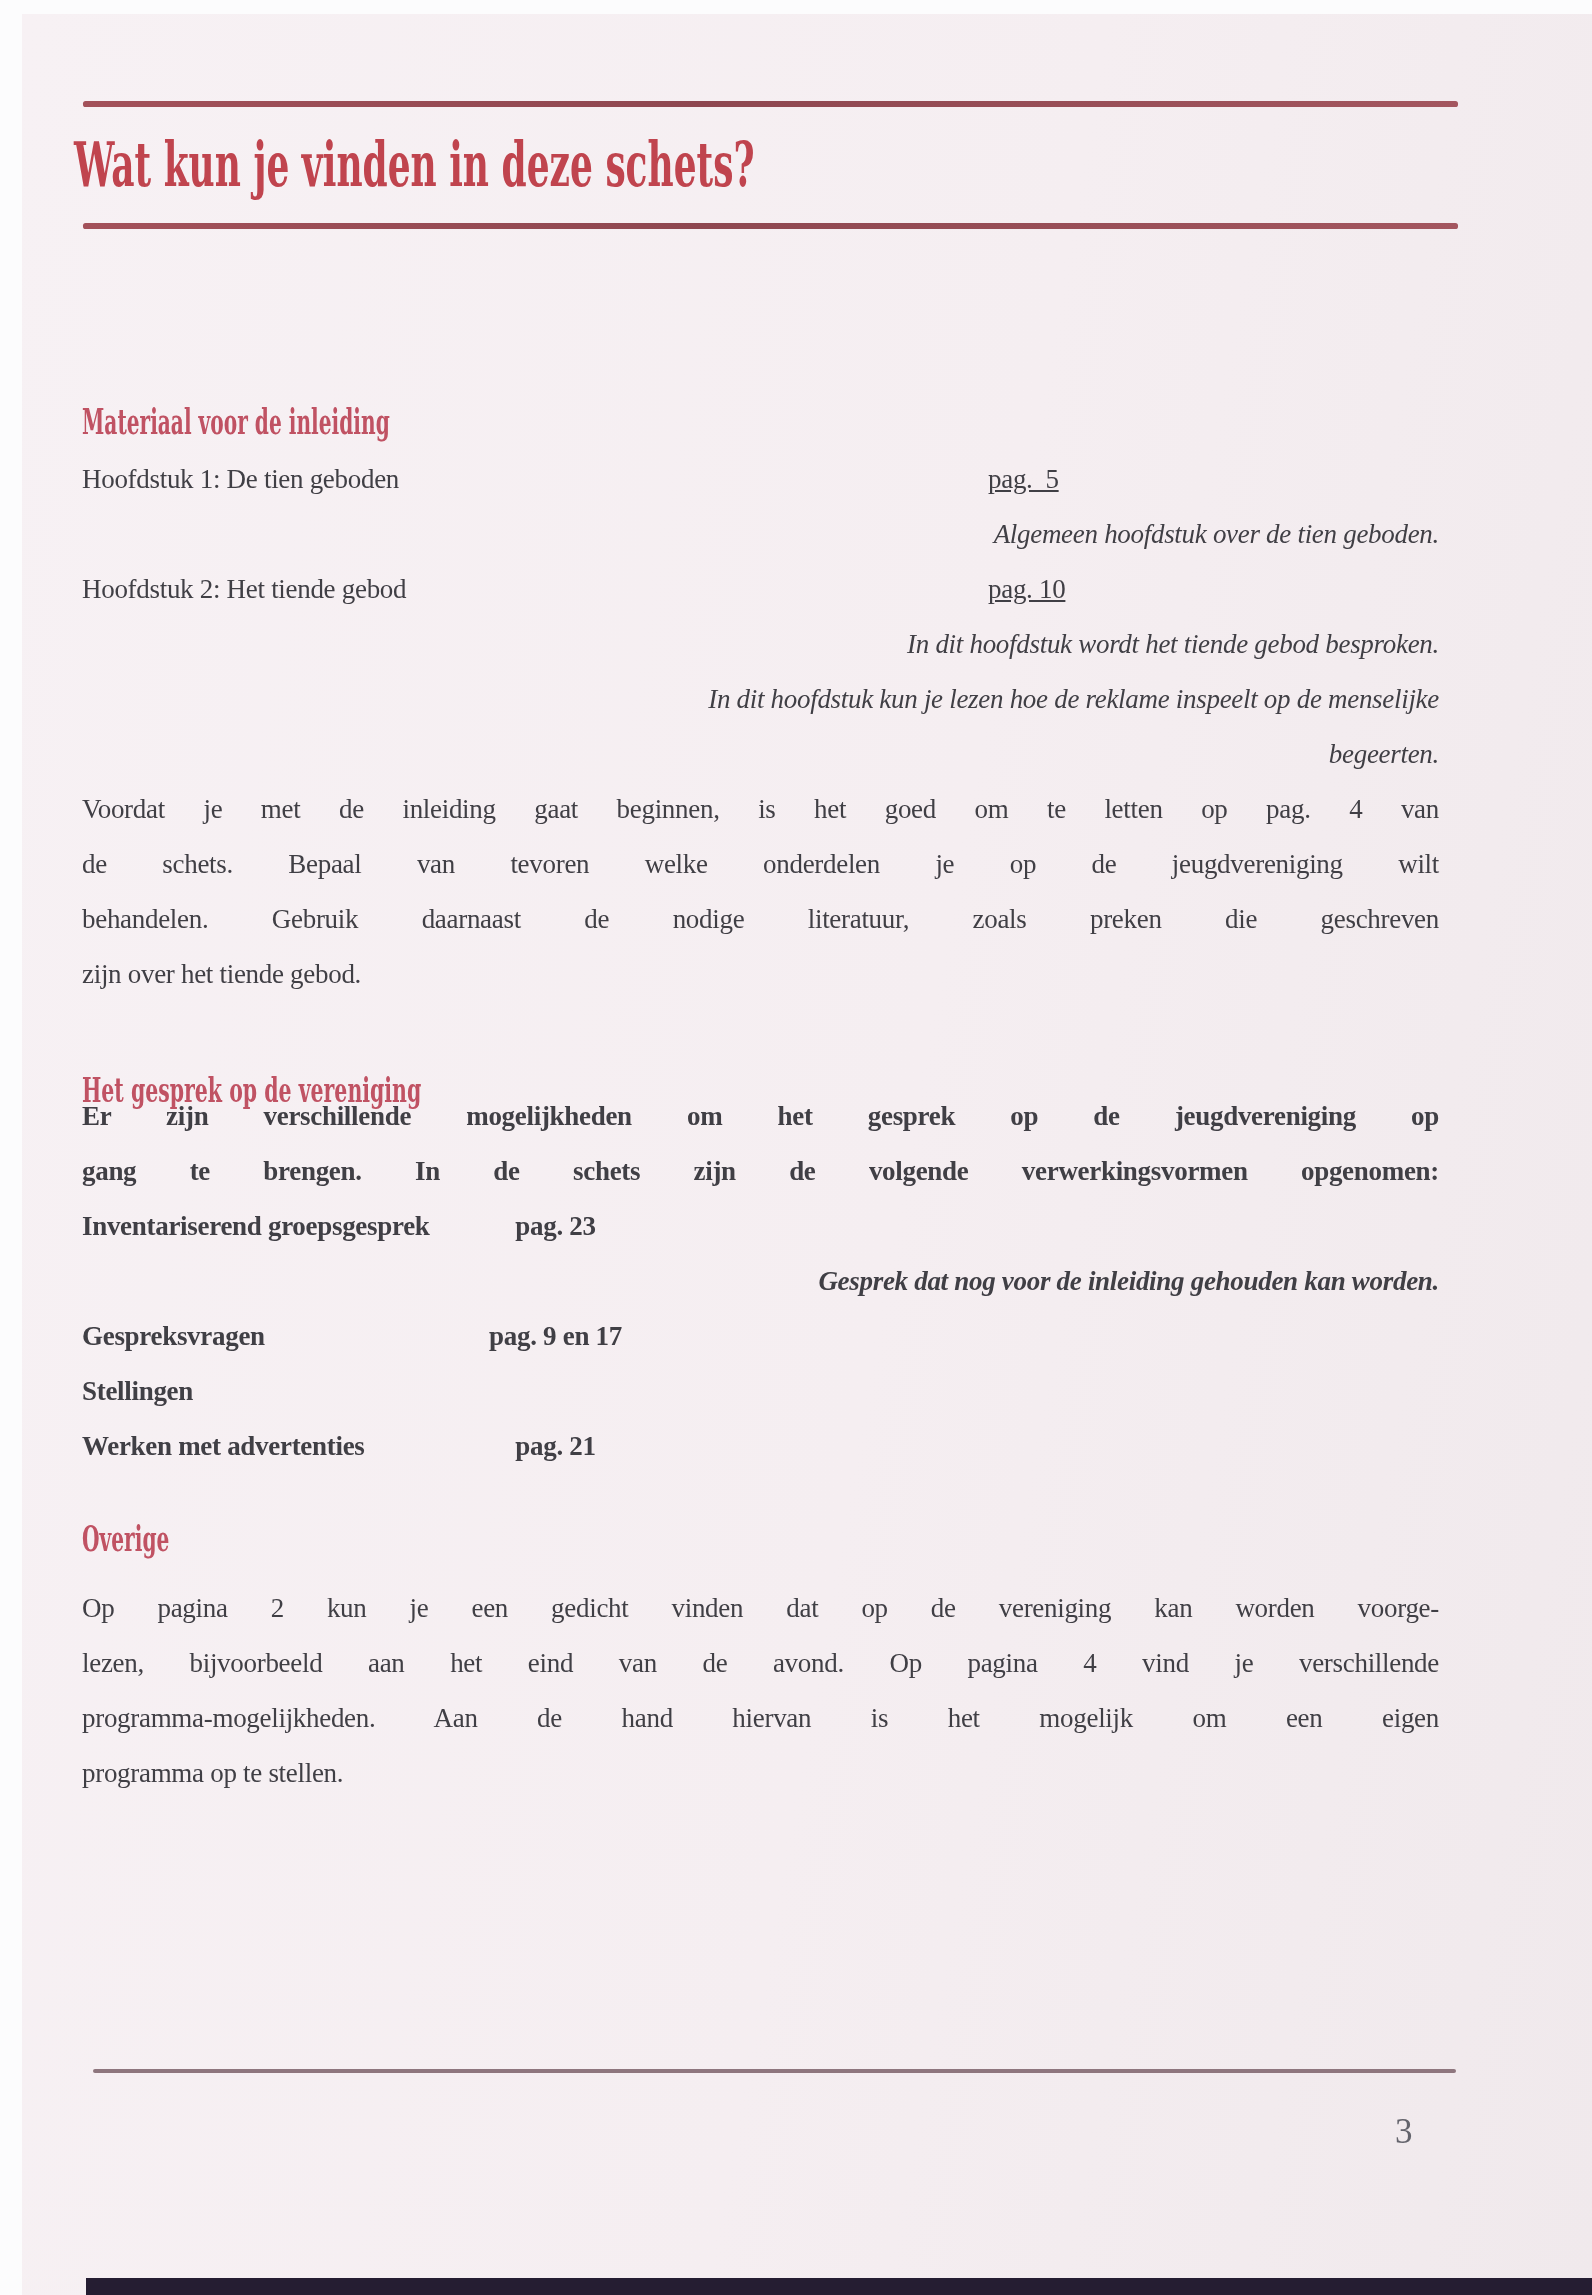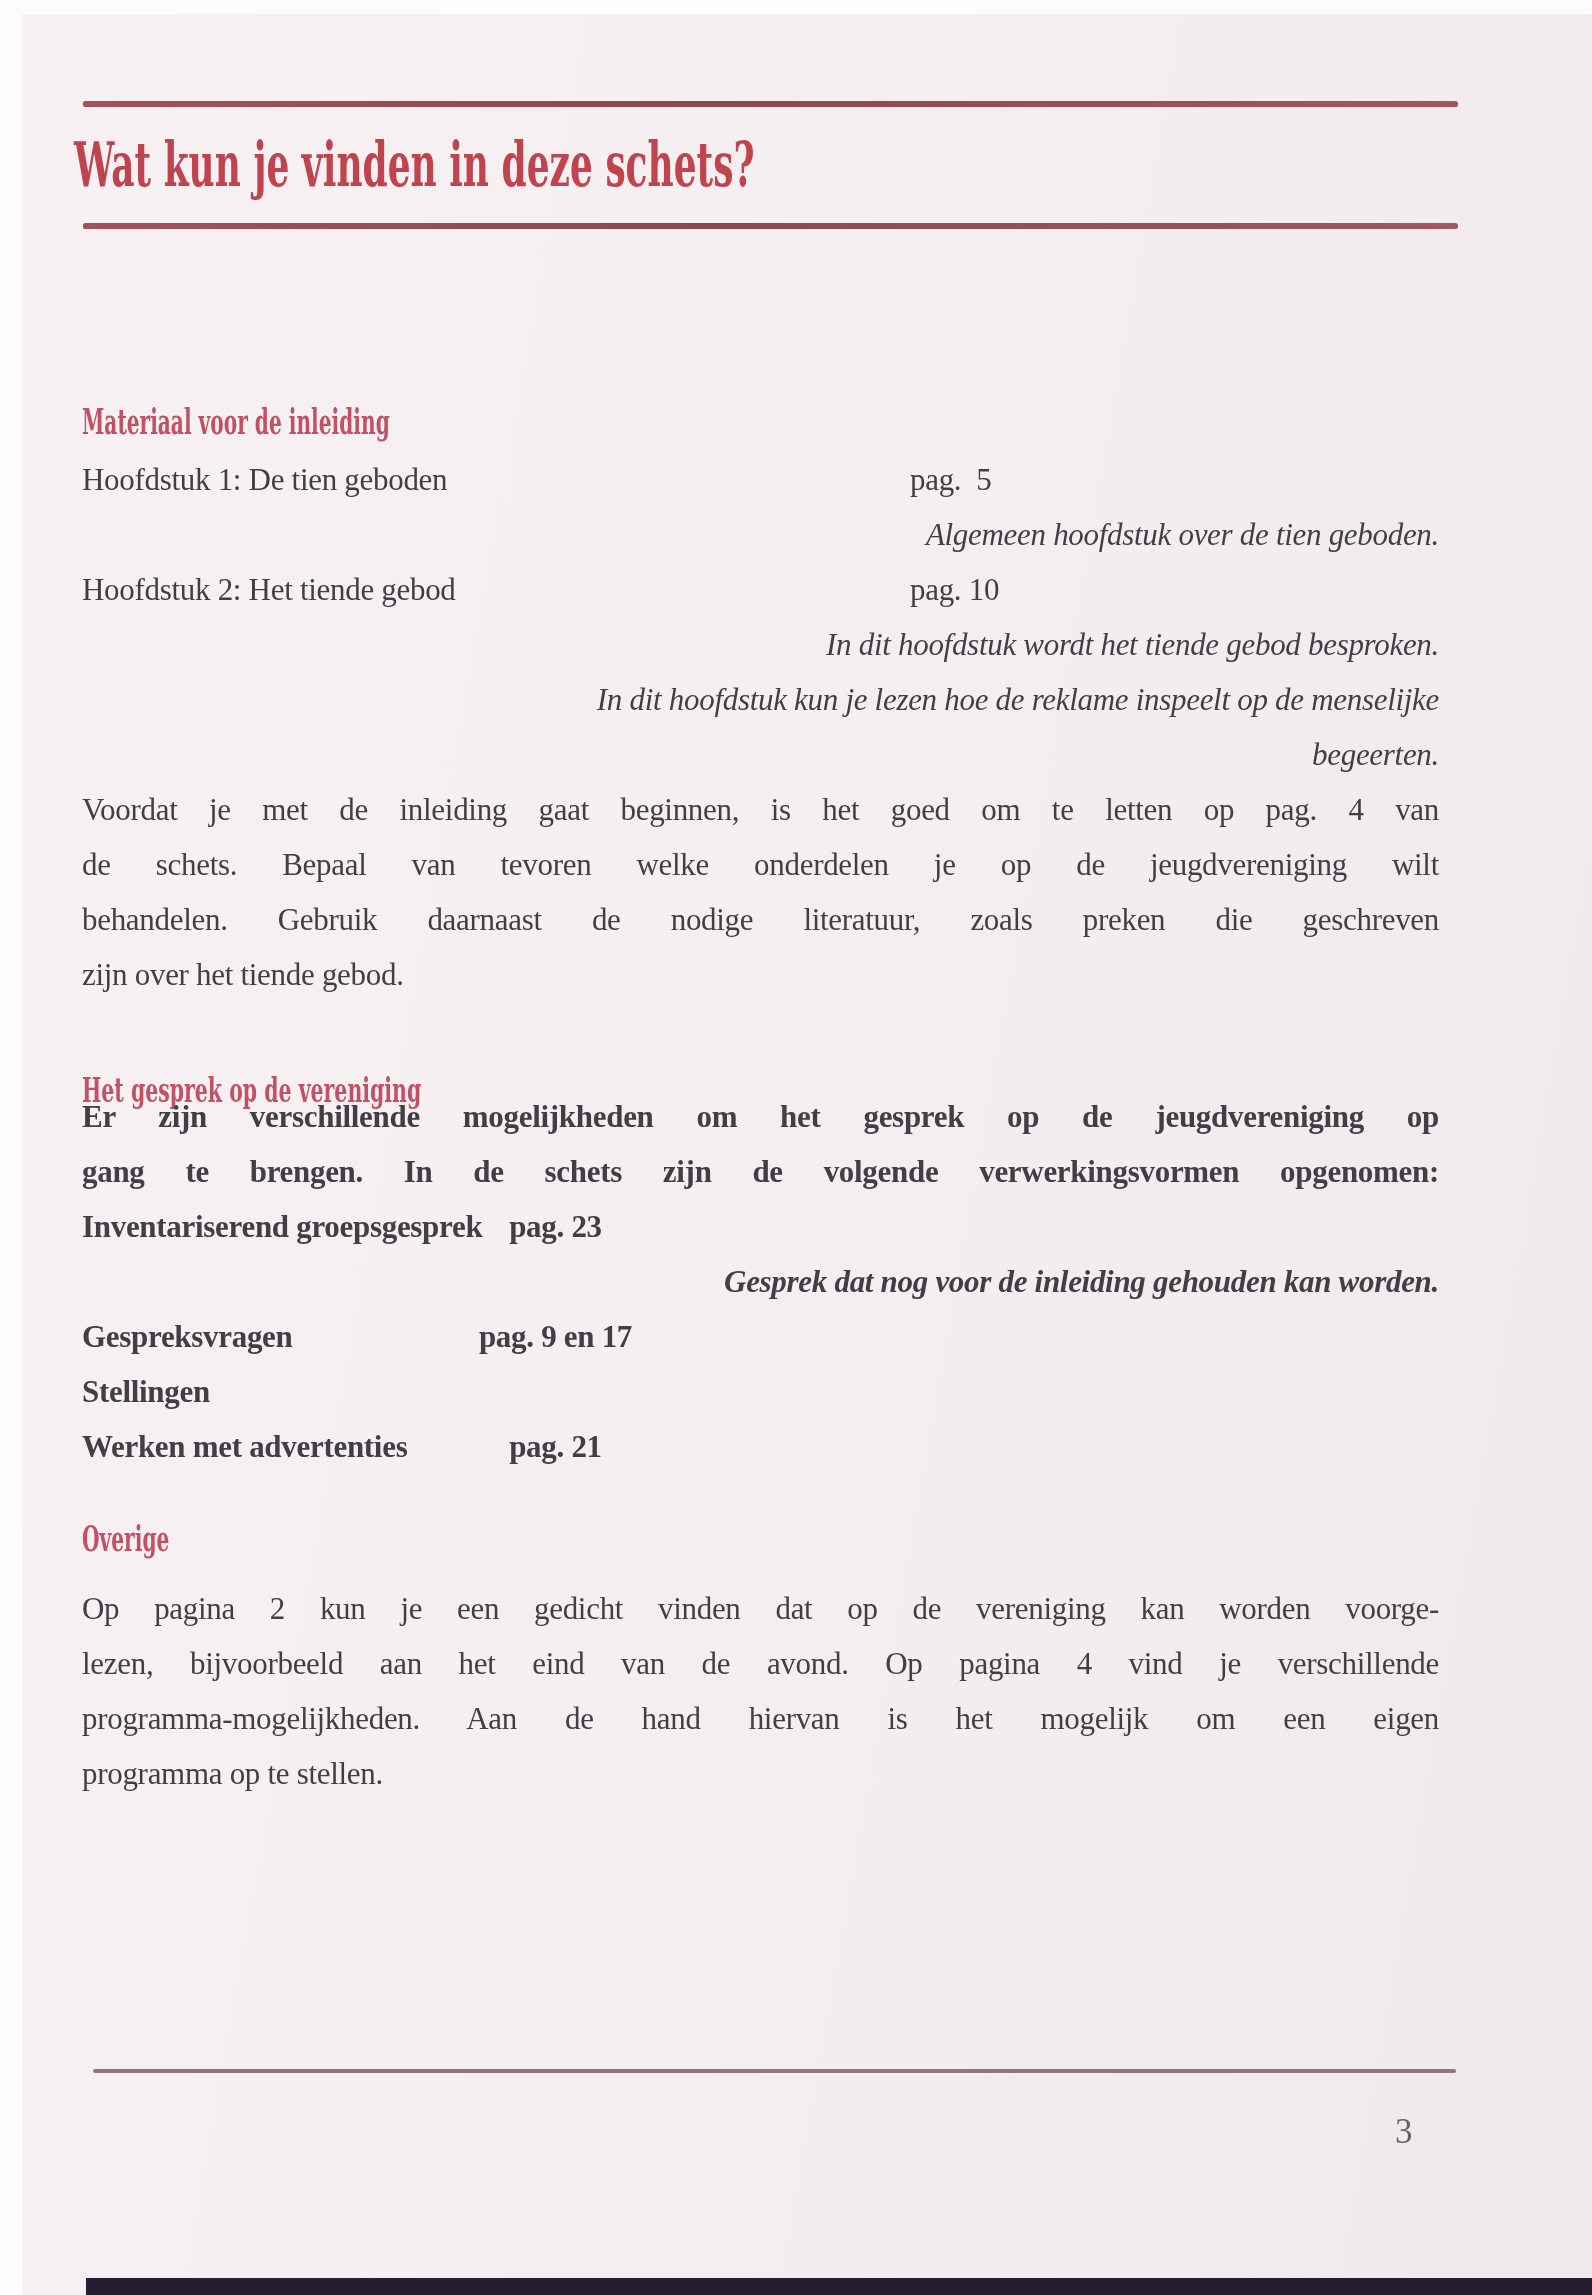--- a/index.html
+++ b/index.html
@@ -25,30 +25,30 @@
   .sec-head{position:absolute;left:82px;margin:0;
          font-family:"DejaVu Serif", serif;font-weight:bold;
          color:#c05263;white-space:nowrap;
          transform-origin:left top;}
   .sec-head.h1{top:399px;font-size:36px;line-height:45px;transform:scaleX(0.56);}
   .sec-head.h2{top:1070px;font-size:33px;line-height:41px;transform:scaleX(0.62);}
   .sec-head.h3{top:1516px;font-size:36px;line-height:45px;transform:scaleX(0.56);}
 
   
   .flow{position:absolute;left:82px;width:1357px;color:#403f45;
-        font-size:31px;letter-spacing:-0.3px;}
+        font-size:27px;letter-spacing:-0.3px;}
   .flow1{top:452px;}
   .flow2{top:1089px;font-weight:bold;}
   .flow3{top:1581px;}
   .ln{height:55px;line-height:55px;white-space:nowrap;}
   .jl{white-space:normal;text-align:justify;text-align-last:justify;}
   .desc{padding-left:60px;font-style:italic;text-align:right;}
   .toc-row{position:relative;}
   .ref{position:absolute;top:0;white-space:pre;}
-  .ref-left{left:828px;}
+  .ref-left{left:906px;text-decoration:underline;}
   .ref-right{left:0;width:947px;text-align:center;}
 
   
   .pageno{position:absolute;left:1395px;top:2113px;font-size:35px;
           line-height:38px;color:#64646c;}
   .bottom-bar{position:absolute;left:86px;right:0;bottom:0;height:17.3px;
           background:#251d32;}
   .edge-top{position:absolute;left:0;top:0;width:100%;height:14px;background:#fcfcfd;}
   .edge-left{position:absolute;left:0;top:0;width:22.4px;height:100%;background:#fcfcfd;}
 </style>

